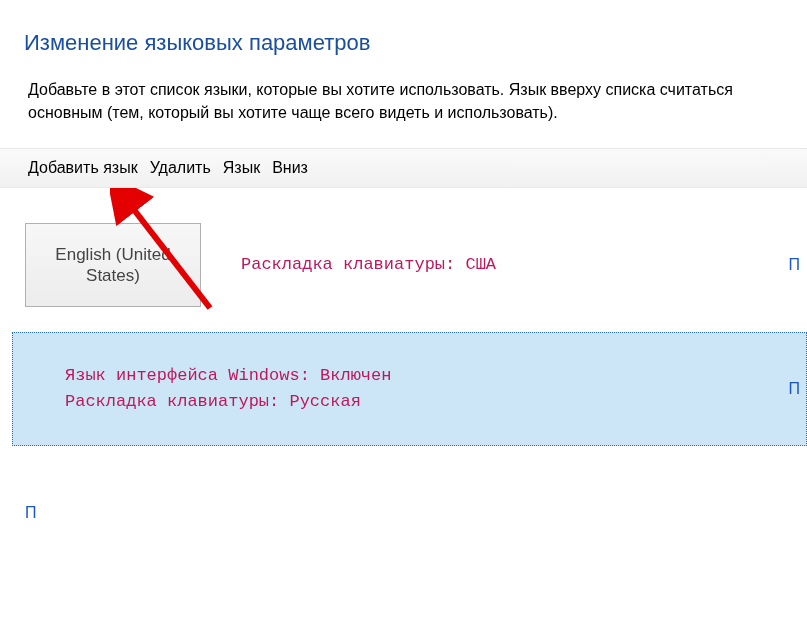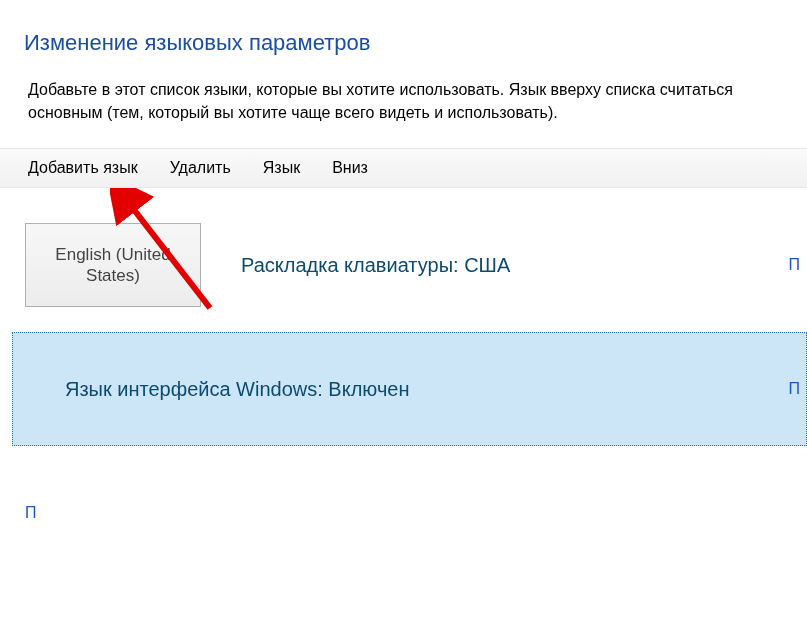--- a/index.html
+++ b/index.html
@@ -30,21 +30,21 @@
       padding: 22px 0 0 28px;
       max-width: 780px;
     }
     .toolbar {
       margin-top: 24px;
       background: linear-gradient(#fafafa, #f1f1f1);
       border-top: 1px solid #e8e8e8;
       border-bottom: 1px solid #e8e8e8;
       padding: 10px 0 10px 28px;
       display: flex;
-      gap: 32px;
+      gap: 12px;
     }
     .toolbar-item {
       color: #000;
       font-size: 16px;
       cursor: pointer;
     }
     .list {
       padding: 20px 0 0 12px;
     }
     .lang-row {
@@ -69,24 +69,25 @@
       align-items: center;
       justify-content: center;
       text-align: center;
       font-size: 17px;
       color: #444;
       padding: 6px;
       line-height: 1.25;
     }
     .lang-details {
       padding-left: 40px;
-      font-size: 20px;
-      color: #0c4a6e;
+      font-size: 17px;
+      color: #be185d;
       line-height: 1.55;
       flex: 1;
+      font-family: Liberation Mono, monospace;
     }
     .right-link {
       color: #1a56c4;
       font-size: 16px;
       padding-right: 6px;
     }
     
     .arrow-overlay {
       position: absolute;
       left: 110px;
@@ -114,20 +115,21 @@
     <div class="lang-tile">English (United States)</div>
     <div class="lang-details">
       <div>Раскладка клавиатуры: США</div>
     </div>
     <div class="right-link">П</div>
   </div>
 
   <div class="lang-row selected">
     <div class="lang-details">
       <div>Язык интерфейса Windows: Включен</div>
+      <div>Раскладка клавиатуры: Русская</div>
     </div>
     <div class="right-link">П</div>
   </div>
 
   <div class="lang-row">
     <div class="right-link">П</div>
   </div>
 
 </div>
 

